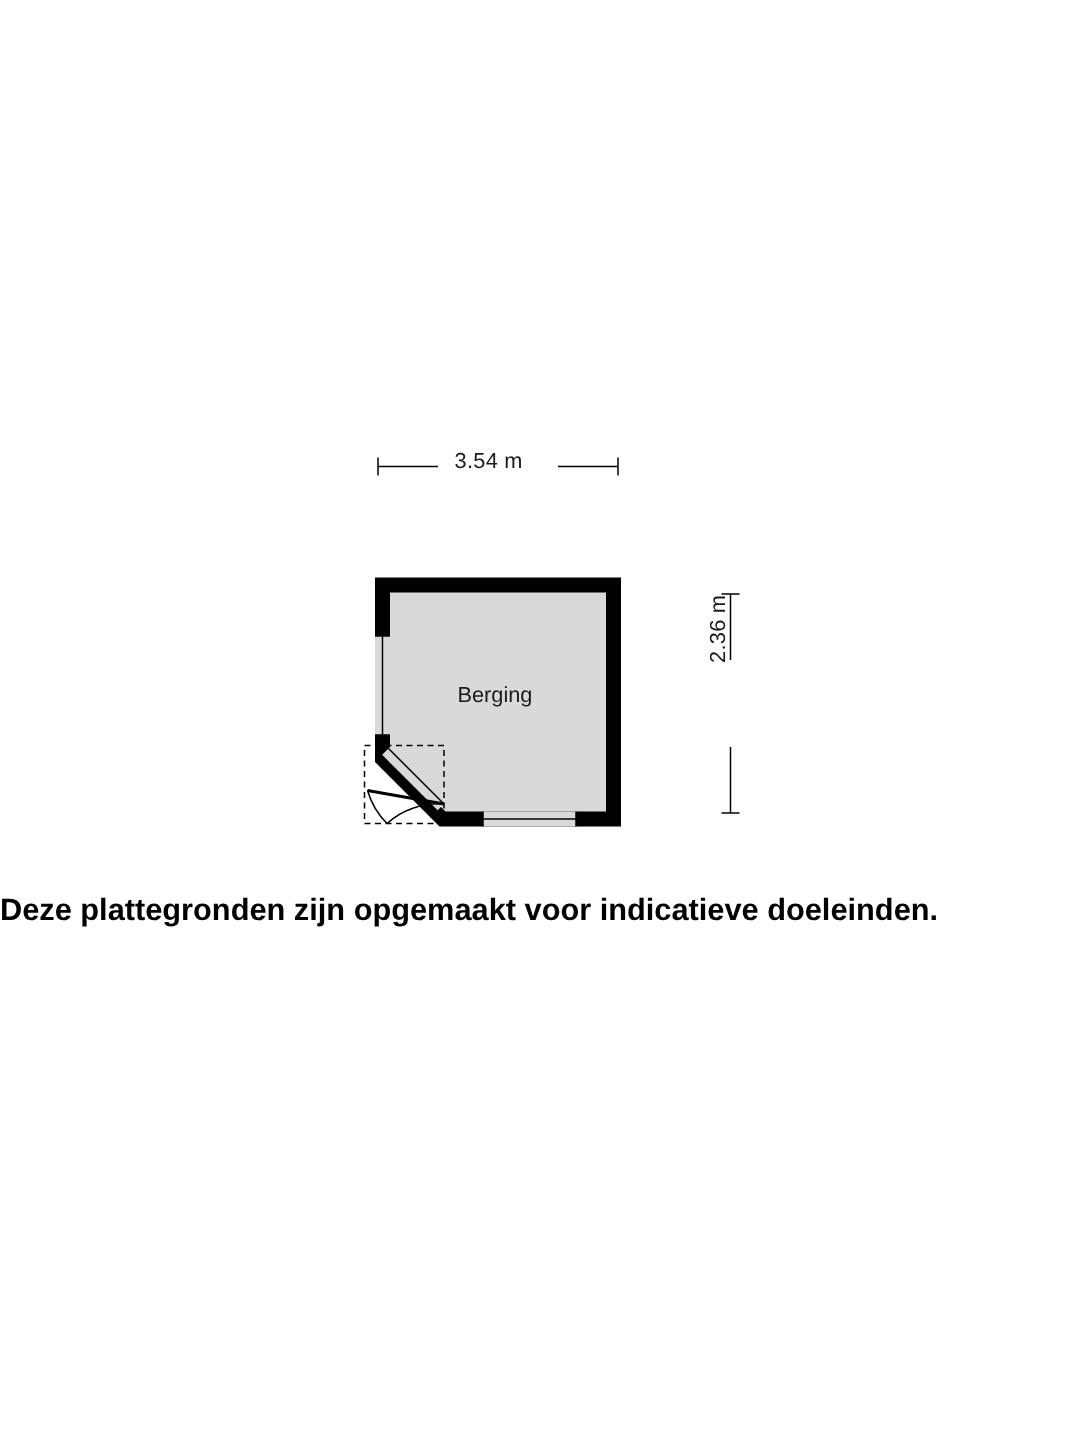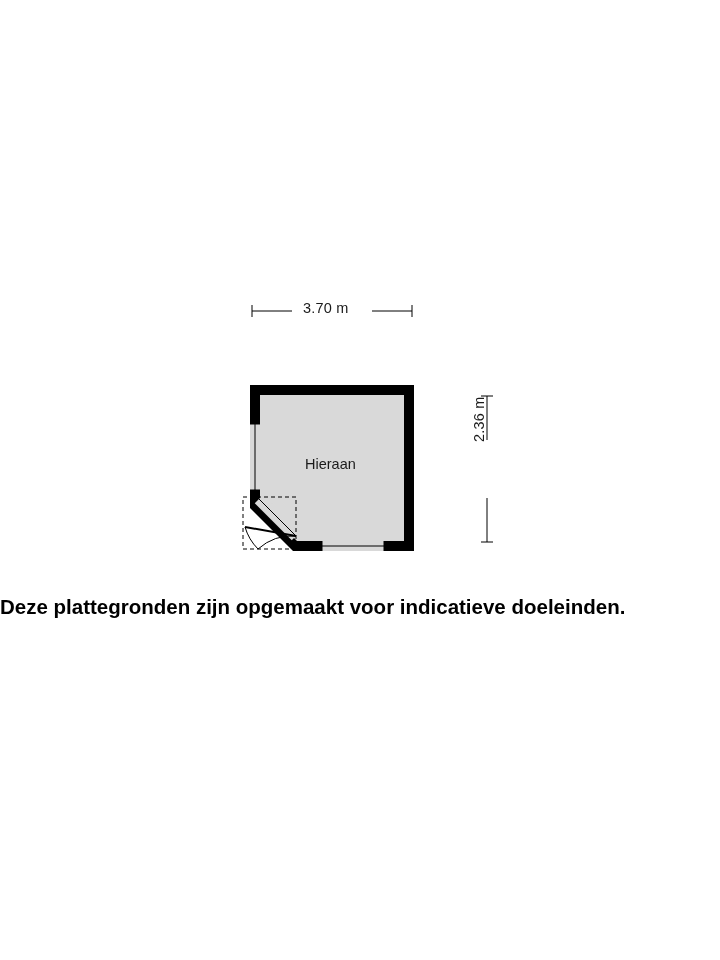--- a/index.html
+++ b/index.html
@@ -119,22 +119,22 @@
       <rect x="243" y="497" width="53" height="52" fill="none" stroke="#000000" stroke-width="1" stroke-dasharray="4,3"></rect>
 
       <line x1="296" y1="536" x2="245" y2="527" stroke="#000000" stroke-width="2"></line>
 
       <path d="M 245 527 A 52 52 0 0 0 258 549" fill="none" stroke="#000000" stroke-width="1"></path>
       <path d="M 296 536 A 52 52 0 0 0 258 549" fill="none" stroke="#000000" stroke-width="1"></path>
     </g>
 
   </svg>
 
-  <div class="dim-label" id="dim-top-label">3.70 m</div>
+  <div class="dim-label" id="dim-top-label">3.54 m</div>
 
   <div class="dim-label" id="dim-right-label">2.36 m</div>
 
-  <div id="room-label">Hieraan</div>
+  <div id="room-label">Berging</div>
 </div>
 
 <div id="disclaimer">
   <span class="line">Deze plattegronden zijn opgemaakt voor indicatieve doeleinden.</span>
 </div>
 
 </body></html>

